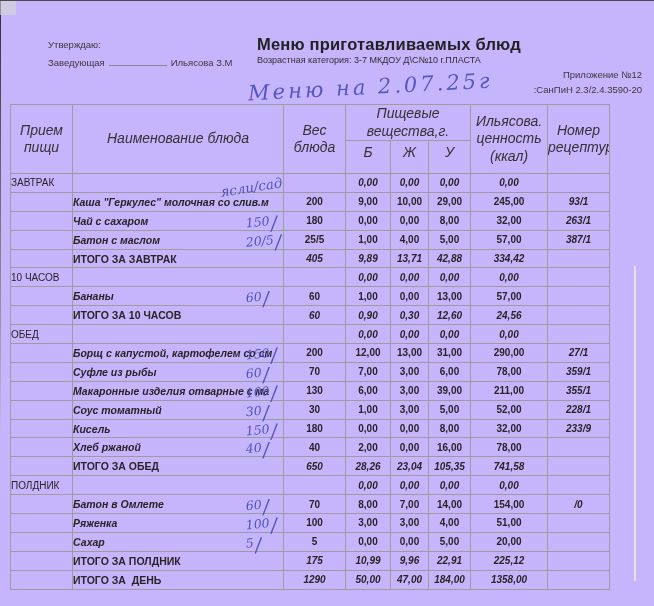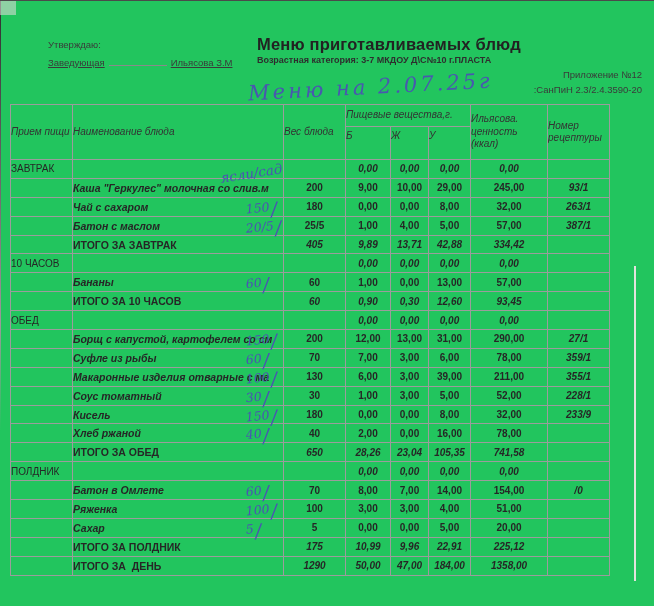--- a/index.html
+++ b/index.html
@@ -1,39 +1,39 @@
 <!DOCTYPE html>
 <html><head>
 <meta charset="utf-8">
 <style>
   html,body{margin:0;padding:0;}
   body{width:654px;height:606px;background:#ffffff;}
   .page{
     position:relative;width:654px;height:606px;overflow:hidden;
-    background:#22c55e;color:#2b2b2b;
+    background:#c4b5fd;color:#2b2b2b;
     font-family:"Liberation Sans",sans-serif;
     border-top:1px solid #4a4a4a;
   }
   .page::before{ 
     content:"";position:absolute;left:0;top:0;width:1px;height:430px;
     background:linear-gradient(#2e2e2e,#9a9a9a 75%,rgba(255,255,255,0));
   }
   .scan-line-right{
     position:absolute;right:18px;top:265px;width:2px;height:315px;
     background:#e3e3de;
   }
   .corner-shade{position:absolute;left:0;top:0;width:16px;height:14px;background:#d8d8d4;opacity:.6;}
 
   
   .approve{position:absolute;left:48px;top:38px;font-size:9.5px;color:#3a3a3a;}
-  .head-line{position:absolute;left:48px;top:55px;font-size:9.5px;color:#3a3a3a;white-space:nowrap;text-decoration:underline;}
+  .head-line{position:absolute;left:48px;top:55px;font-size:9.5px;color:#3a3a3a;white-space:nowrap;}
   .sign-line{display:inline-block;width:58px;border-bottom:1px solid #8a8a8a;height:9px;margin:0 4px;}
   .title-block{position:absolute;left:237px;top:34px;white-space:nowrap;margin-left:20px;}
   .doc-title{font-size:16.5px;font-weight:700;letter-spacing:.2px;color:#222;}
-  .doc-subtitle{font-size:9px;font-weight:700;margin-top:1px;color:#2e2e2e;}
+  .doc-subtitle{font-size:9px;font-weight:400;margin-top:1px;color:#2e2e2e;}
   .right-block{position:absolute;right:12px;top:68px;width:220px;text-align:right;font-size:9.5px;color:#3a3a3a;}
   .right-block .sanpin{margin-top:4px;}
 
   
   .hand-font{font-family:"DejaVu Serif",serif;font-style:italic;color:#4d4db8;}
   .date-note{
     position:absolute;left:248px;top:74px;font-size:21px;letter-spacing:3px;
     transform:rotate(-3deg);white-space:nowrap;opacity:.9;
   }
   .hand{
@@ -43,22 +43,22 @@
   .hand .sl{font-size:19px;vertical-align:-5px;margin-left:1px;}
   .hand-note{left:-64px;top:5px;font-size:13.5px;transform:rotate(-9deg);}
 
   
   table.menu{
     position:absolute;left:10px;top:103px;width:599px;
     border-collapse:collapse;table-layout:fixed;
   }
   .menu th,.menu td{border:1px solid #9c9c9c;padding:0;overflow:hidden;}
   .menu thead th{
-    font-style:italic;font-weight:400;font-size:10px;color:#333;
-    text-align:left;vertical-align:middle;line-height:1.25;
+    font-style:italic;font-weight:400;font-size:14px;color:#333;
+    text-align:center;vertical-align:middle;line-height:1.25;
   }
   .menu thead tr.sub th{vertical-align:top;padding-top:3px;}
   .menu tbody tr{height:18.9px;}
   .menu tbody td{font-size:10px;vertical-align:middle;color:#262626;}
   .c-meal{text-align:left;padding-left:4px;font-size:10.5px;}
   .c-name{text-align:left;padding-left:4px;white-space:pre;}
   .c-weight,.c-b,.c-f,.c-c,.c-kcal,.c-recipe{text-align:center;font-weight:700;}
   .c-weight{position:relative;overflow:visible !important;}
   .c-recipe{font-style:italic;}
   .row-dish .c-name{font-weight:700;font-style:italic;font-size:10.5px;}
@@ -190,21 +190,21 @@
           <td class="c-kcal"><span>57,00</span></td>
           <td class="c-recipe"></td>
         </tr>
         <tr class="row-total">
           <td class="c-meal"></td>
           <td class="c-name"><span>ИТОГО ЗА 10 ЧАСОВ</span></td>
           <td class="c-weight"><span>60</span></td>
           <td class="c-b"><span>0,90</span></td>
           <td class="c-f"><span>0,30</span></td>
           <td class="c-c"><span>12,60</span></td>
-          <td class="c-kcal"><span>93,45</span></td>
+          <td class="c-kcal"><span>24,56</span></td>
           <td class="c-recipe"></td>
         </tr>
         <tr class="row-section">
           <td class="c-meal"><span>ОБЕД</span></td>
           <td class="c-name"></td>
           <td class="c-weight"></td>
           <td class="c-b"><span>0,00</span></td>
           <td class="c-f"><span>0,00</span></td>
           <td class="c-c"><span>0,00</span></td>
           <td class="c-kcal"><span>0,00</span></td>

